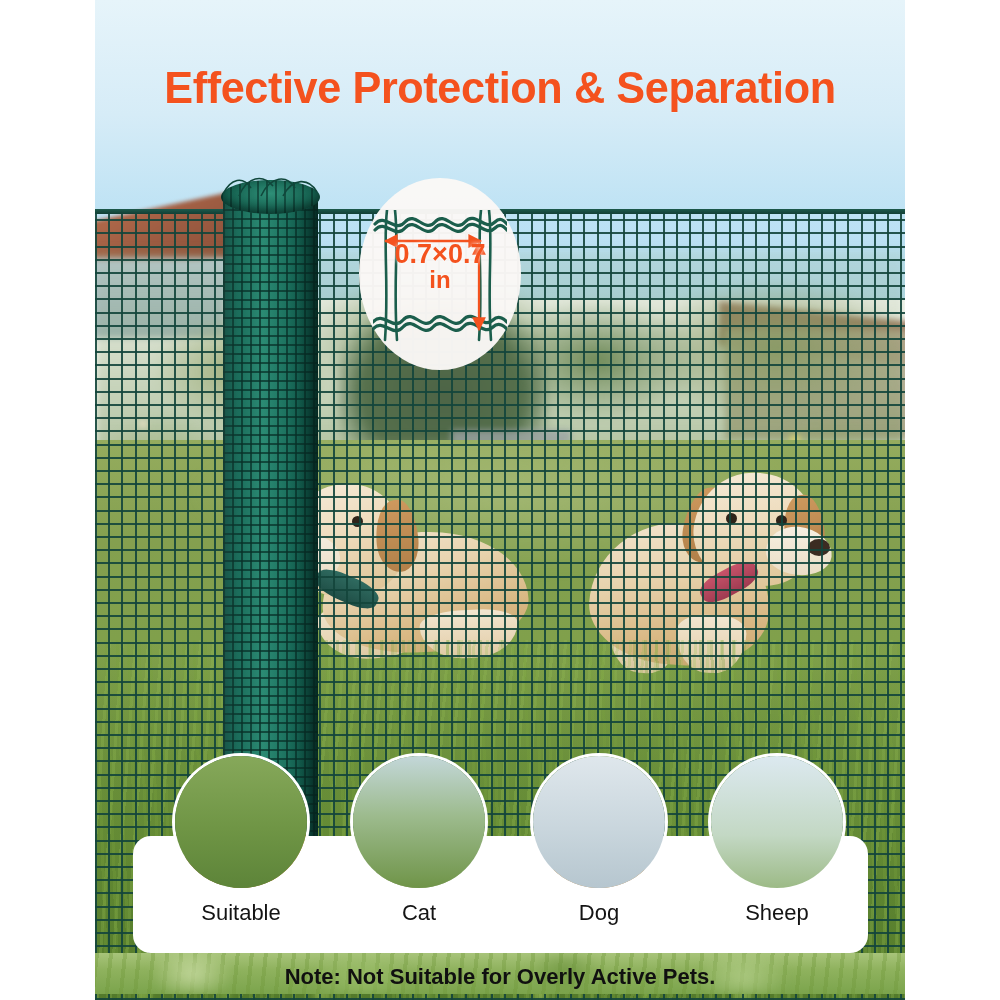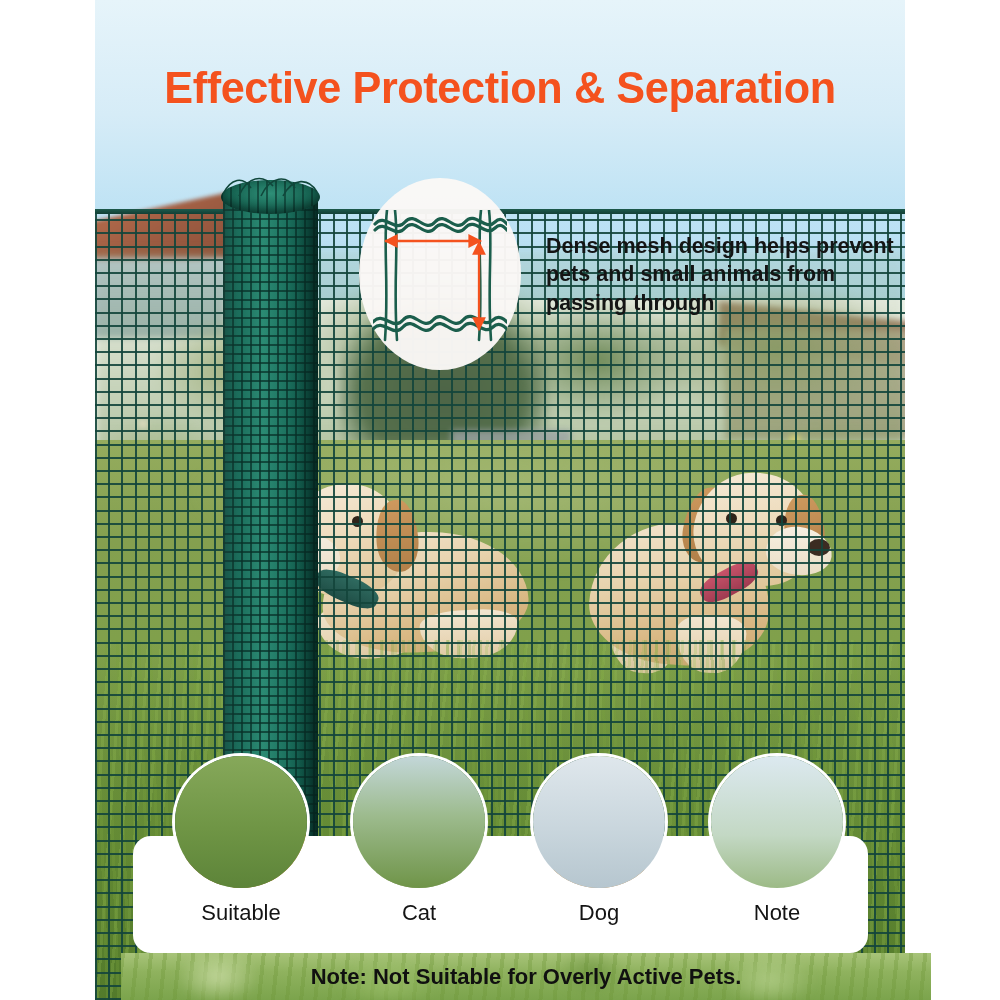--- a/index.html
+++ b/index.html
@@ -328,27 +328,26 @@
   
   .fill{ position:absolute; inset:0; }
 
   .chick-bg{ background:linear-gradient(180deg,#86a85a 0%,#6f9545 55%,#5d8439 100%); }
   .cat-bg  { background:linear-gradient(180deg,#c3d7d9 0%,#9dbb8e 45%,#6f9448 100%); }
   .dogc-bg { background:linear-gradient(180deg,#dfe7ec 0%,#c9d6dd 55%,#b6c6cf 100%); }
   .sheep-bg{ background:linear-gradient(180deg,#dce9f0 0%,#c3d8c4 60%,#9cba86 100%); }
 
   
   .note-strip{
-    position:absolute; left:95px; top:953px; width:810px; height:47px;
+    position:absolute; left:95px; top:953px; width:810px; height:41px;
     overflow:hidden;
     z-index:19;
     background:
       repeating-linear-gradient(96deg, rgba(110,150,55,.35) 0 4px, rgba(0,0,0,0) 4px 14px),
       linear-gradient(180deg,#a8c47a 0%,#8fb25e 40%,#7ba44c 100%);
-    margin-left: 26px;
   }
   .note-strip .blur{
     position:absolute; inset:0;
     background:
       radial-gradient(ellipse 60px 40px at 12% 50%, rgba(215,230,180,.7) 0%, rgba(215,230,180,0) 70%),
       radial-gradient(ellipse 70px 46px at 33% 62%, rgba(160,195,110,.6) 0%, rgba(160,195,110,0) 70%),
       radial-gradient(ellipse 50px 36px at 58% 40%, rgba(100,140,55,.6) 0%, rgba(100,140,55,0) 70%),
       radial-gradient(ellipse 66px 42px at 80% 58%, rgba(190,215,150,.65) 0%, rgba(190,215,150,0) 70%);
     filter:blur(5px);
   }
@@ -458,27 +457,26 @@
           <path d="M0,0 L6,3 L0,6 z" fill="#F4521E"></path>
         </marker>
         <marker id="ah2" markerWidth="7" markerHeight="7" refX="0.5" refY="3" orient="auto">
           <path d="M6,0 L0,3 L6,6 z" fill="#F4521E"></path>
         </marker>
       </defs>
       <line x1="26" y1="63" x2="122" y2="63" stroke="#F4521E" stroke-width="2.3" marker-start="url(#ah2)" marker-end="url(#ah)"></line>
       <line x1="120" y1="64" x2="120" y2="152" stroke="#F4521E" stroke-width="2.3" marker-start="url(#ah2)" marker-end="url(#ah)"></line>
     </svg>
 
+    <div class="callout-label">
+      <span>0.7×0.7</span>
+      <span class="unit">in</span>
+    </div>
   </div>
 
-  <div class="feature-text">
-    <div>Dense mesh design helps prevent</div>
-    <div>pets and small animals from</div>
-    <div>passing through</div>
-  </div>
 
   <div class="animal-card">
 
     <div class="animal" id="an0">
       <div class="circle">
         <div class="fill chick-bg"></div>
         <svg viewBox="0 0 132 132" width="132" height="132">
           <ellipse cx="40" cy="96" rx="30" ry="34" fill="#8c5a2b"></ellipse>
           <ellipse cx="34" cy="64" rx="17" ry="19" fill="#7b4a22"></ellipse>
           <ellipse cx="28" cy="50" rx="9" ry="8" fill="#6e401d"></ellipse>
@@ -558,21 +556,21 @@
           <ellipse cx="52" cy="104" rx="34" ry="30" fill="#fbfaf7"></ellipse>
           <path d="M26 84 q-13 -9 -17 3 q12 4 17 6 z" fill="#eeebe3"></path>
           <path d="M76 84 q13 -9 17 3 q-12 4 -17 6 z" fill="#eeebe3"></path>
           <ellipse cx="43" cy="98" rx="3.2" ry="3.6" fill="#2a2218"></ellipse>
           <ellipse cx="62" cy="98" rx="3.2" ry="3.6" fill="#2a2218"></ellipse>
           <ellipse cx="52" cy="122" rx="11" ry="9" fill="#f2eee5"></ellipse>
           <ellipse cx="48" cy="120" rx="2" ry="1.6" fill="#b9a898"></ellipse>
           <ellipse cx="56" cy="120" rx="2" ry="1.6" fill="#b9a898"></ellipse>
         </svg>
       </div>
-      <div class="label">Note</div>
+      <div class="label">Sheep</div>
     </div>
 
   </div>
 
   <div class="note-strip">
     <div class="blur"></div>
     <div class="note-text">Note: Not Suitable for Overly Active Pets.</div>
   </div>
 
 </div>

